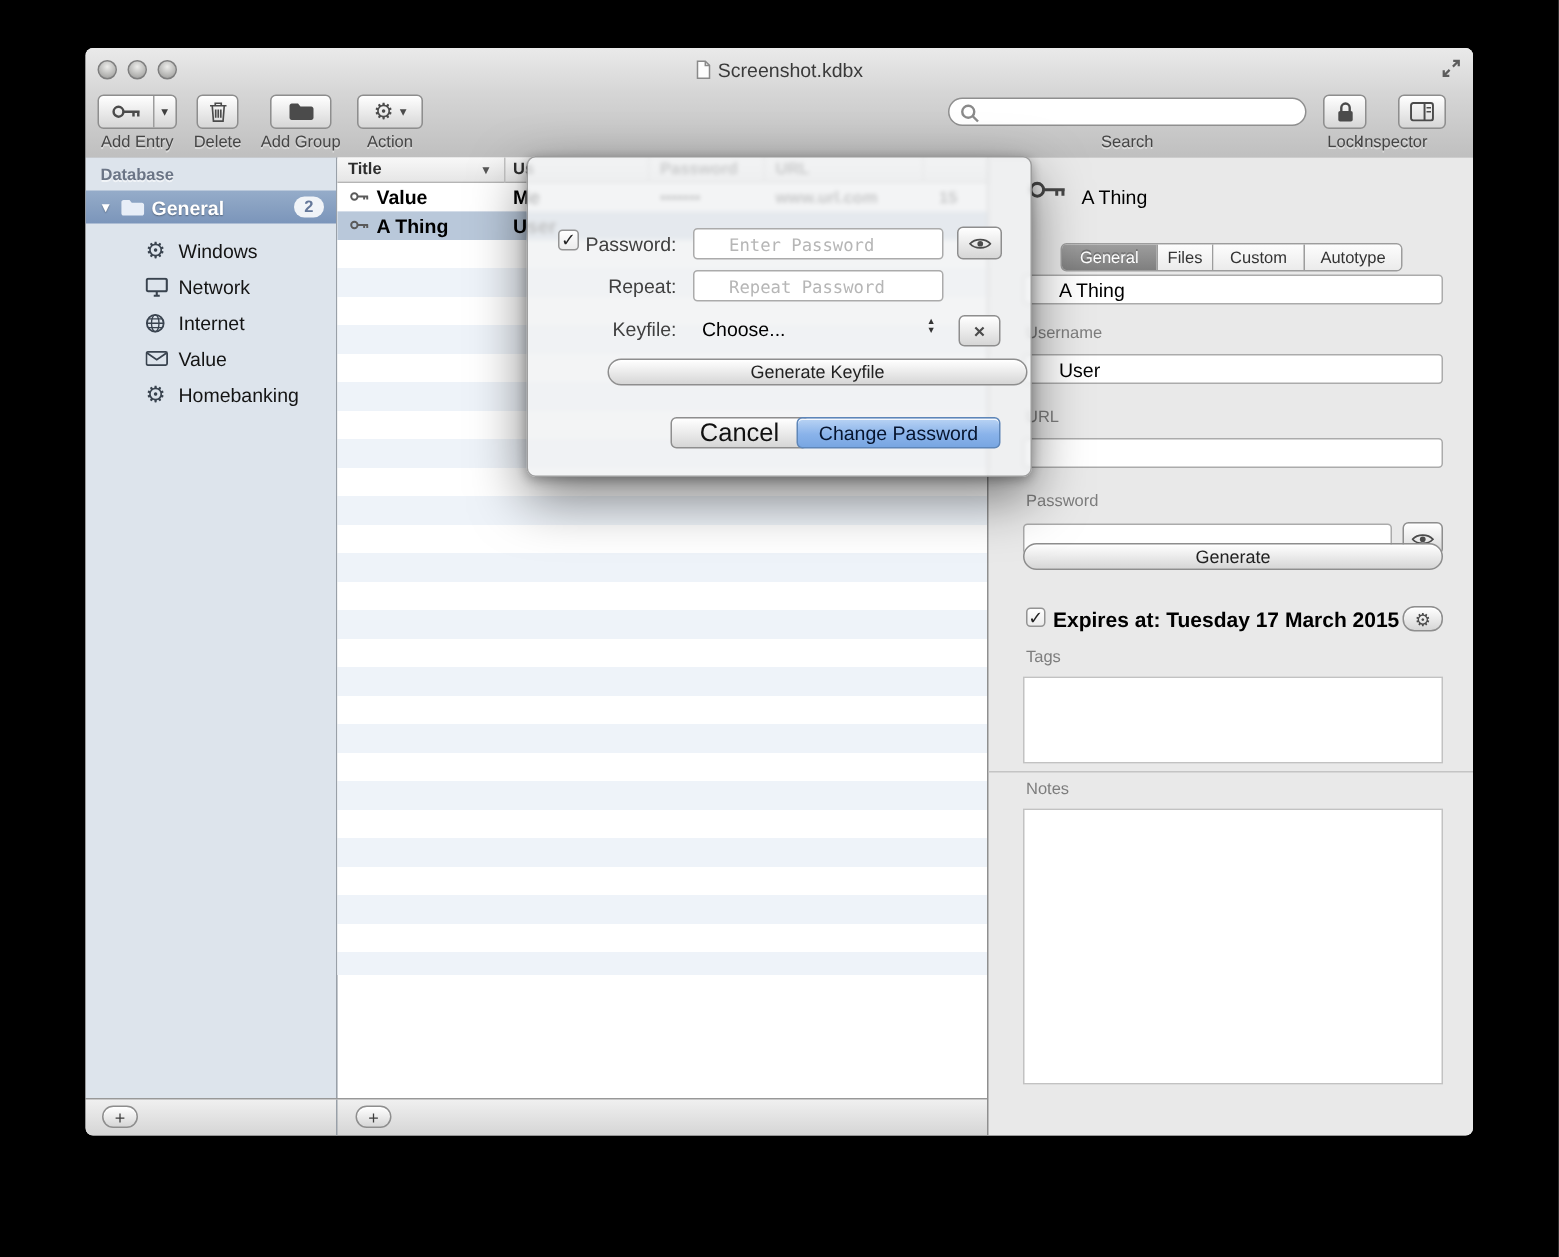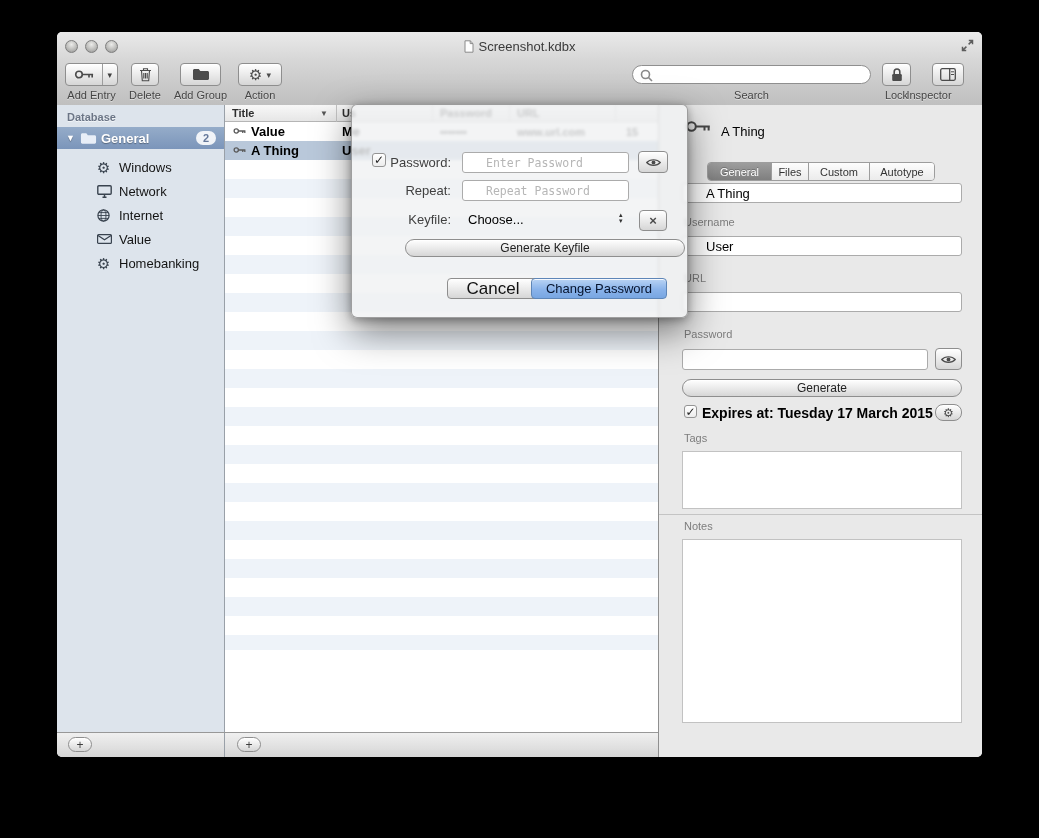--- a/index.html
+++ b/index.html
@@ -299,21 +299,21 @@
       <input class="field" style="left: 23px; top: 244px; width: 246px; height: 21px;" value="">
       <div class="bezel abs" style="left:276px;top:243px;width:27px;height:22px">
         <span class="ic">
           <svg width="15" height="9" viewBox="0 0 15 9">
               <path d="M.7 4.5C4 .8 11 .8 14.3 4.5 11 8.2 4 8.2 .7 4.5Z" fill="none" stroke="currentColor" stroke-width="1.2"></path>
               <circle cx="7.5" cy="4.5" r="1.9" fill="currentColor"></circle>
             </svg>
         </span>
       </div>
 
-      <div class="bezel abs pill" style="left:23px;top:274px;width:280px;height:18px">
+      <div class="bezel abs pill" style="left:23px;top:257px;width:280px;height:18px">
           <span>Generate</span>
         </div>
 
       <span class="checkbox" style="position:absolute;left:25px;top:300px;width:13px;height:13px">
         <span>✓</span>
       </span>
       <span style="position:absolute;left:43px;top:300px;font-size:14px;font-weight:bold;color:#000">Expires at: Tuesday 17 March 2015</span>
       <div class="bezel abs" style="left:276px;top:299px;width:27px;height:17px;border-radius:8px">
         <span style="font-size:12px;line-height:12px">⚙</span>
       </div>

